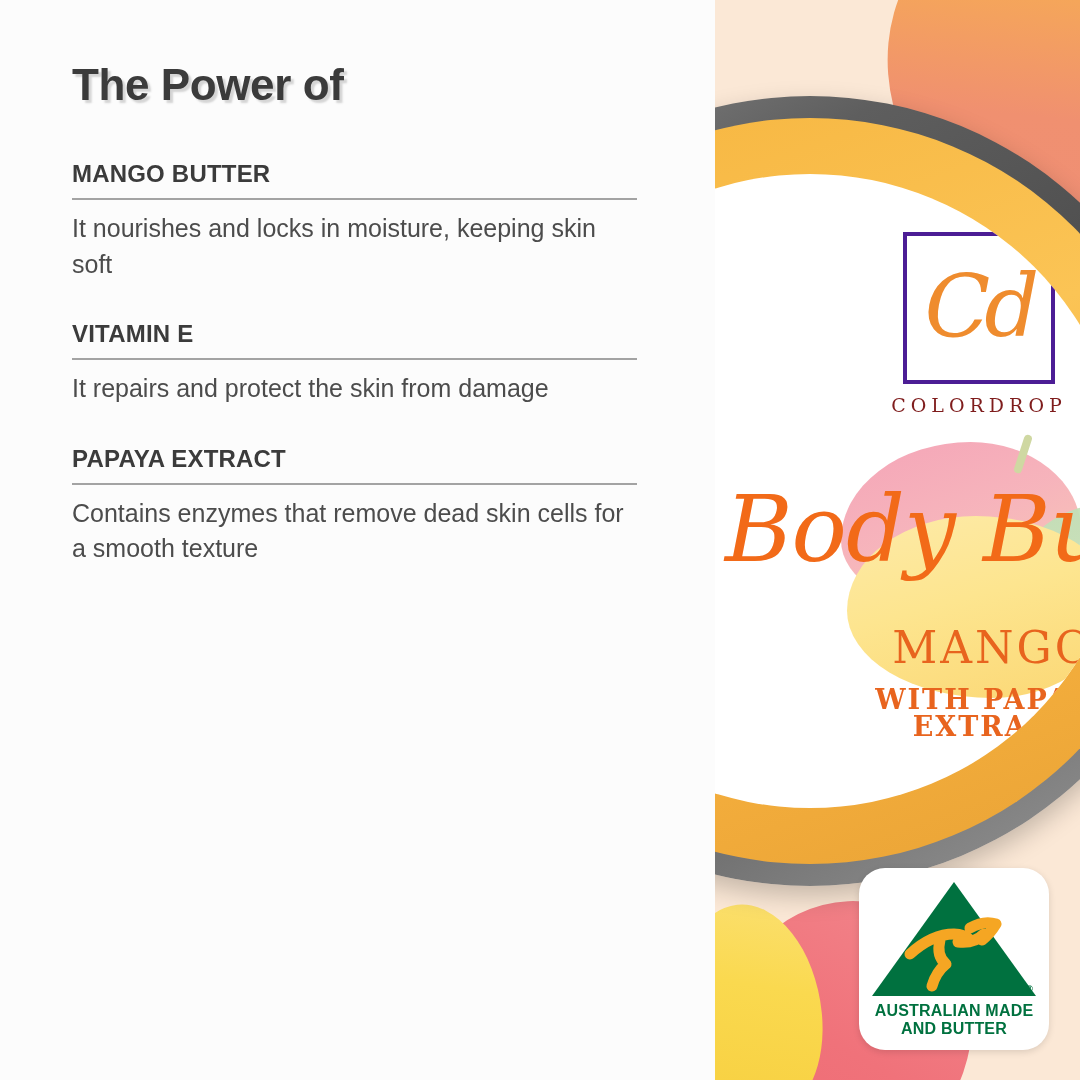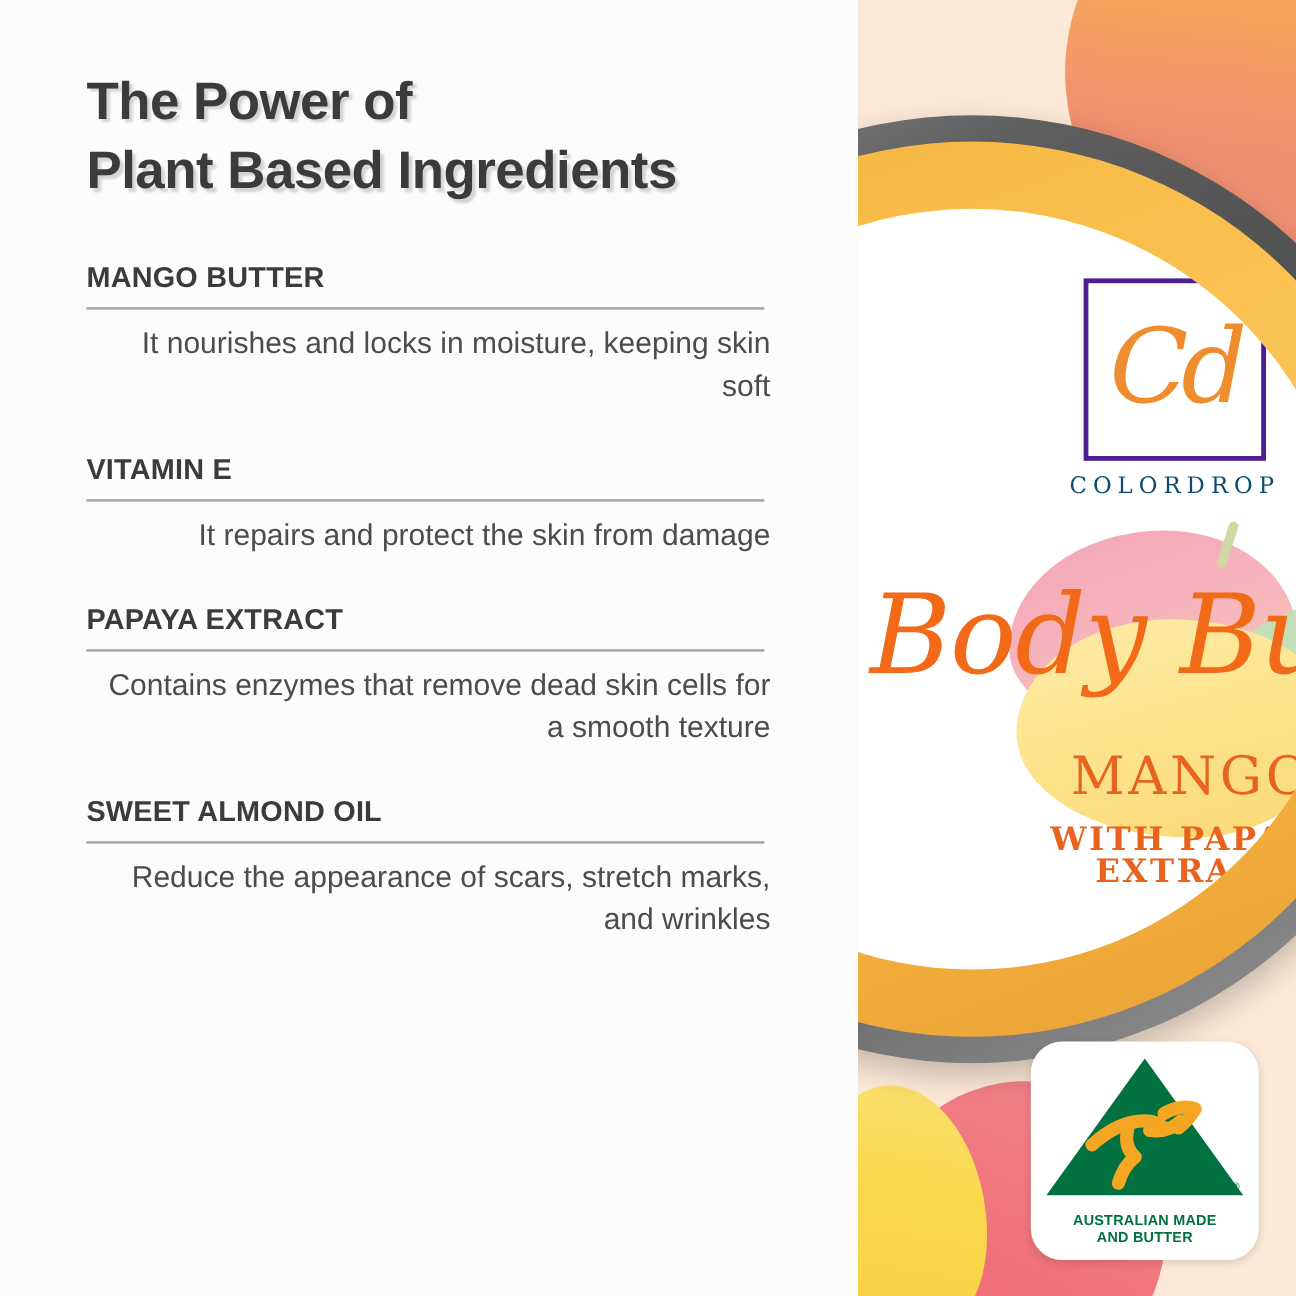--- a/index.html
+++ b/index.html
@@ -55,21 +55,20 @@
     width: 565px;
     margin-bottom: 11px;
   }
   .ing-desc {
     margin: 0;
     font-size: 25px;
     font-weight: 300;
     line-height: 1.42;
     color: #4c4c4c;
     max-width: 570px;
-    text-align: right;
   }
 
   
   .photo-panel {
     position: absolute;
     left: 715px; top: 0;
     width: 365px;
     height: 1080px;
     overflow: hidden;
     background: #fbe8d6;
@@ -147,21 +146,21 @@
     font-size: 86px;
     color: #ef8c2e;
     line-height: 1;
     letter-spacing: -6px;
   }
   .logo-word {
     margin-top: 10px;
     font-family: "DejaVu Serif", serif;
     font-size: 19px;
     letter-spacing: 5px;
-    color: #0c4a6e;
+    color: #7f1d1d;
   }
 
   
   .label-art { position: absolute; left: 330px; top: 268px; width: 340px; height: 250px; }
   .art-pink {
     position: absolute; left: 18px; top: 0;
     width: 240px; height: 170px;
     border-radius: 54% 46% 50% 50% / 58% 52% 48% 42%;
     background: linear-gradient(160deg,#f4a0b4 0%,#f6b0b8 45%,#f8cbb1 100%);
     opacity: .95;
@@ -235,21 +234,21 @@
     position: absolute;
     left: 50%; top: 12px;
     transform: translateX(-50%);
     width: 168px; height: 118px;
   }
   .badge-text {
     position: absolute;
     left: 0; right: 0; bottom: 12px;
     text-align: center;
     color: #00713f;
-    font-size: 12px;
+    font-size: 16px;
     font-weight: bold;
     line-height: 1.12;
     letter-spacing: 0.2px;
   }
   .badge-reg {
     position: absolute;
     right: 16px; bottom: 56px;
     font-size: 9px;
     color: #00713f;
     font-weight: bold;
@@ -257,21 +256,20 @@
 </style>
 </head>
 <body>
 
 <div class="canvas">
 
   <div class="info-panel">
 
     <h1 class="headline">
       <span>The Power of</span>
-      <span class="l2">Plant Based Ingredients</span>
     </h1>
 
     <div class="ing-list">
 
       <div class="ing-block">
         <h2 class="ing-name">MANGO BUTTER</h2>
         <div class="ing-rule"></div>
         <p class="ing-desc">It nourishes and locks in moisture, keeping skin soft</p>
       </div>
 
@@ -280,25 +278,20 @@
         <div class="ing-rule"></div>
         <p class="ing-desc">It repairs and protect the skin from damage</p>
       </div>
 
       <div class="ing-block">
         <h2 class="ing-name">PAPAYA EXTRACT</h2>
         <div class="ing-rule"></div>
         <p class="ing-desc">Contains enzymes that remove dead skin cells for a smooth texture</p>
       </div>
 
-      <div class="ing-block">
-        <h2 class="ing-name">SWEET ALMOND OIL</h2>
-        <div class="ing-rule"></div>
-        <p class="ing-desc">Reduce the appearance of scars, stretch marks, and wrinkles</p>
-      </div>
 
     </div>
   </div>
 
   <div class="photo-panel">
 
     <div class="bg-mango-top"></div>
     <div class="bg-mango-bottom"></div>
     <div class="bg-mango-slice"></div>
 

